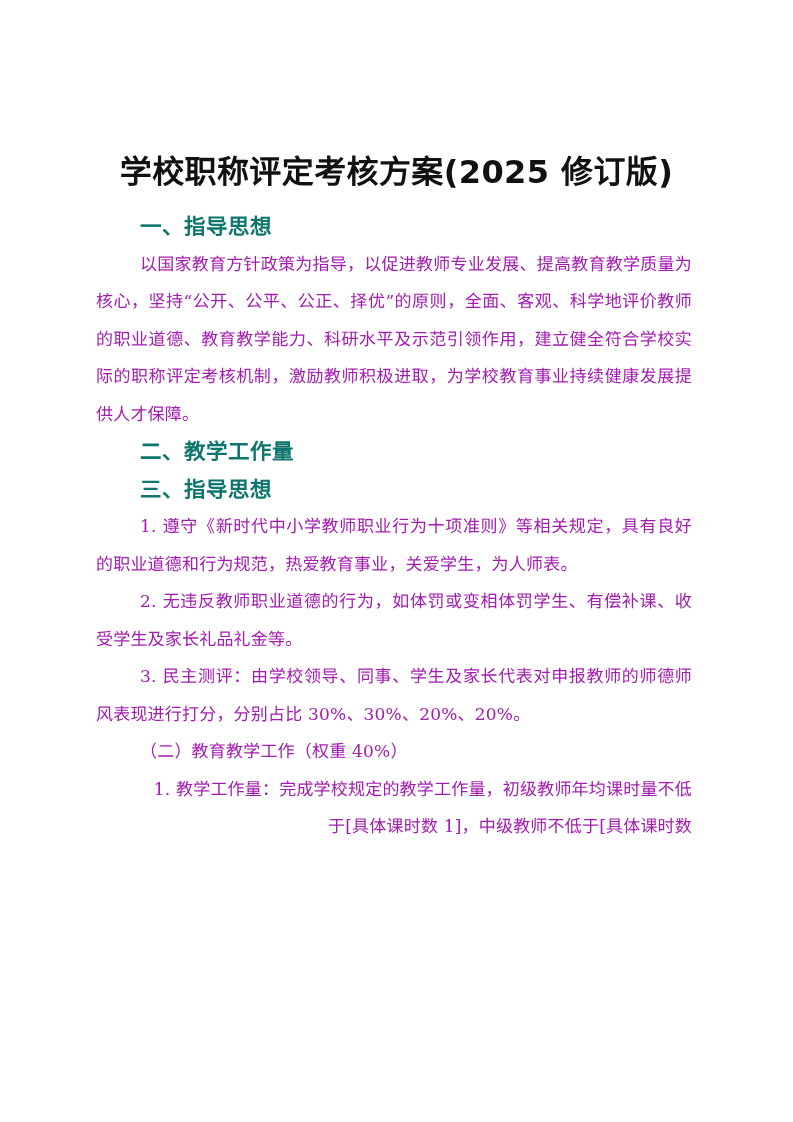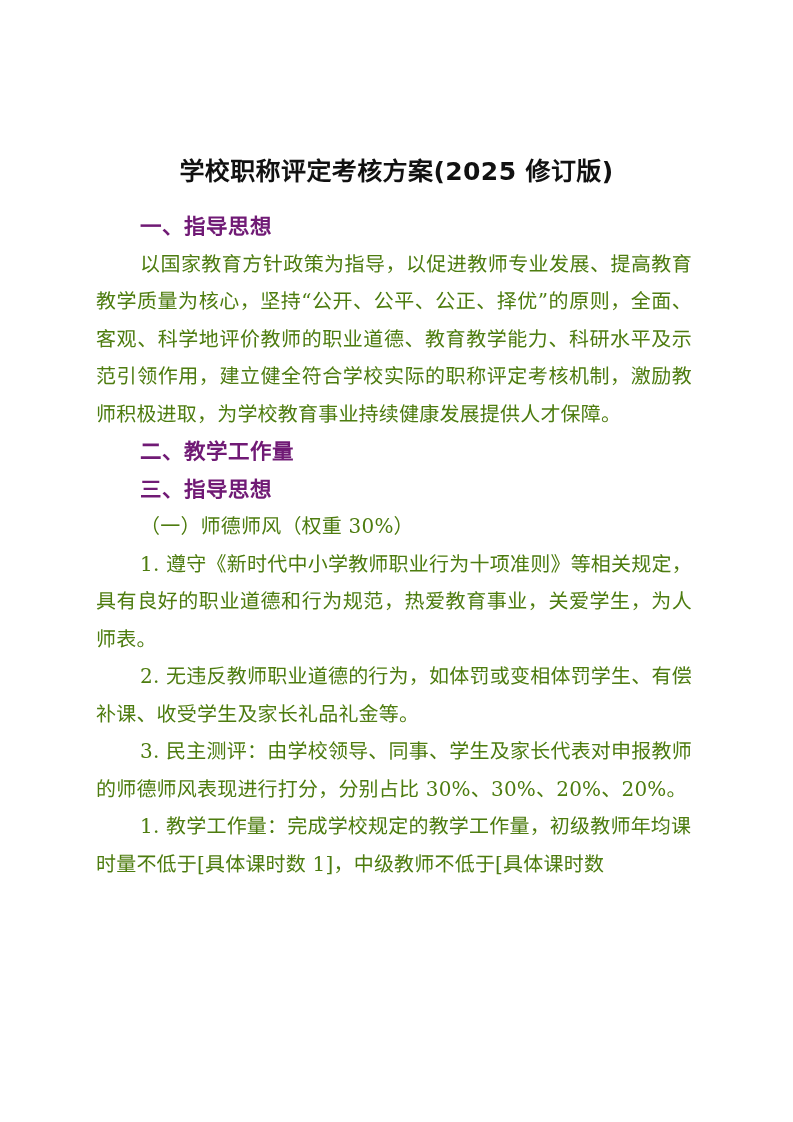--- a/index.html
+++ b/index.html
@@ -25,74 +25,74 @@
     left: 96px;
     top: 0;
     width: 596px;
   }
   .doc-title {
     margin: 0;
     padding: 0;
     text-align: center;
     font-family: "DejaVu Sans", "Liberation Sans", sans-serif;
     font-weight: bold;
-    font-size: 25px;
+    font-size: 32px;
     line-height: 34px;
     letter-spacing: 0.4px;
     padding-top: 155px;
     color: #111111;
   }
   .spacer-after-title {
     height: 38px;
   }
   .sec-heading {
     margin: 0;
     padding: 0;
     font-family: "DejaVu Sans", "Liberation Sans", sans-serif;
     font-weight: bold;
     font-size: 21.5px;
     line-height: 37.5px;
     text-indent: 44px;
     letter-spacing: 0.5px;
-    color: #701a75;
+    color: #0f766e;
     white-space: nowrap;
   }
   .para {
     margin: 0;
     padding: 0;
-    font-size: 20px;
+    font-size: 17px;
     line-height: 37.5px;
     text-indent: 44px;
     text-align: justify;
     text-justify: inter-ideograph;
     letter-spacing: 0.2px;
-    color: #4d7c0f;
+    color: #a21caf;
   }
   .para.sub-heading {
     white-space: nowrap;
     text-align: left;
   }
   .para.last-clipped {
-    text-align: left;
+    text-align: right;
   }
 </style>
 </head>
 <body>
 
 <div class="page">
 
   <h1 class="doc-title">学校职称评定考核方案(2025 修订版)</h1>
 
   <div class="spacer-after-title"></div>
 
   <div class="content" id="doc-body" style="top: 208px;">
       <p class="sec-heading">一、指导思想</p>
       <p class="para">以国家教育方针政策为指导，以促进教师专业发展、提高教育教学质量为核心，坚持“公开、公平、公正、择优”的原则，全面、客观、科学地评价教师的职业道德、教育教学能力、科研水平及示范引领作用，建立健全符合学校实际的职称评定考核机制，激励教师积极进取，为学校教育事业持续健康发展提供人才保障。</p>
       <p class="sec-heading">二、教学工作量</p>
       <p class="sec-heading">三、指导思想</p>
-      <p class="para sub-heading">（一）师德师风（权重 30%）</p>
       <p class="para">1. 遵守《新时代中小学教师职业行为十项准则》等相关规定，具有良好的职业道德和行为规范，热爱教育事业，关爱学生，为人师表。</p>
       <p class="para">2. 无违反教师职业道德的行为，如体罚或变相体罚学生、有偿补课、收受学生及家长礼品礼金等。</p>
       <p class="para">3. 民主测评：由学校领导、同事、学生及家长代表对申报教师的师德师风表现进行打分，分别占比 30%、30%、20%、20%。</p>
+      <p class="para sub-heading">（二）教育教学工作（权重 40%）</p>
       <p class="para last-clipped">1. 教学工作量：完成学校规定的教学工作量，初级教师年均课时量不低于[具体课时数 1]，中级教师不低于[具体课时数</p>
     </div>
 
 </div>
 
 </body></html>

